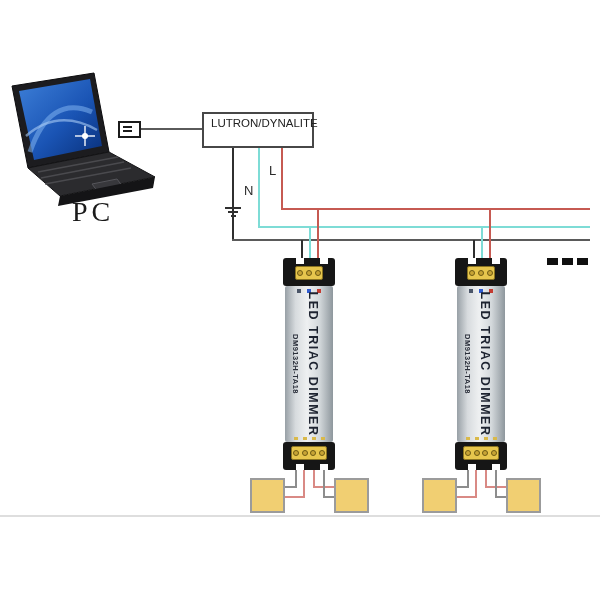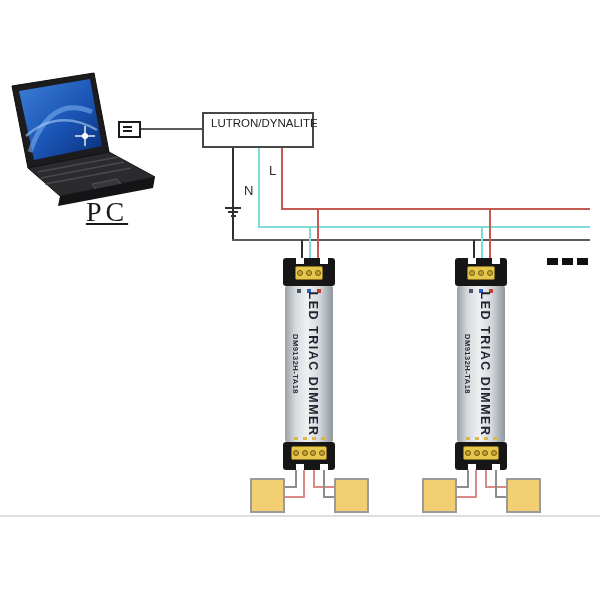--- a/index.html
+++ b/index.html
@@ -1,22 +1,22 @@
 <!DOCTYPE html>
 <html style="--wire-red: #c65a52; --wire-cyan: #7edcd6; --wire-black: #2f2f2f; --bus-gray: #5a5a5a; --out-red: #d98a85; --out-gray: #8d8d8d; --load-fill: #f1cf72; --load-border: #9b9b9b; --terminal-yellow: #e7c64d;"><head>
 <meta charset="utf-8">
 <style>
   html,body{margin:0;padding:0;background:#fff;}
   #canvas{position:relative;width:600px;height:600px;background:#ffffff;overflow:hidden;
           font-family:"Liberation Sans",sans-serif;}
   .abs{position:absolute;}
 
   
-  .pc-label{left:72px;top:196px;width:70px;text-align:center;
-            font-family:"Liberation Serif",serif;font-size:28px;color:#1a1a1a;letter-spacing:4px;text-decoration:underline;}
+  .pc-label{left:72px;top:196px;width:70px;text-align:left;
+            font-family:"Liberation Serif",serif;font-size:28px;color:#1a1a1a;letter-spacing:4px;}
 
   
   .connector{left:118px;top:121px;width:23px;height:17px;background:#fff;border:2px solid #1b1b1b;box-sizing:border-box;}
   .connector .pin{position:absolute;left:3px;width:9px;height:2px;background:#1b1b1b;}
   .connector .pin.p1{top:3px;} .connector .pin.p2{top:7px;}
   .link-line{left:141px;top:128px;width:61px;height:2px;background:#5a5a5a;}
 
   
   .ctrl-box{left:202px;top:112px;width:112px;height:36px;background:#fff;border:2px solid #474747;
             box-sizing:border-box;padding:2px 0 16px 7px;line-height:15px;font-size:11.5px;color:#222;}

